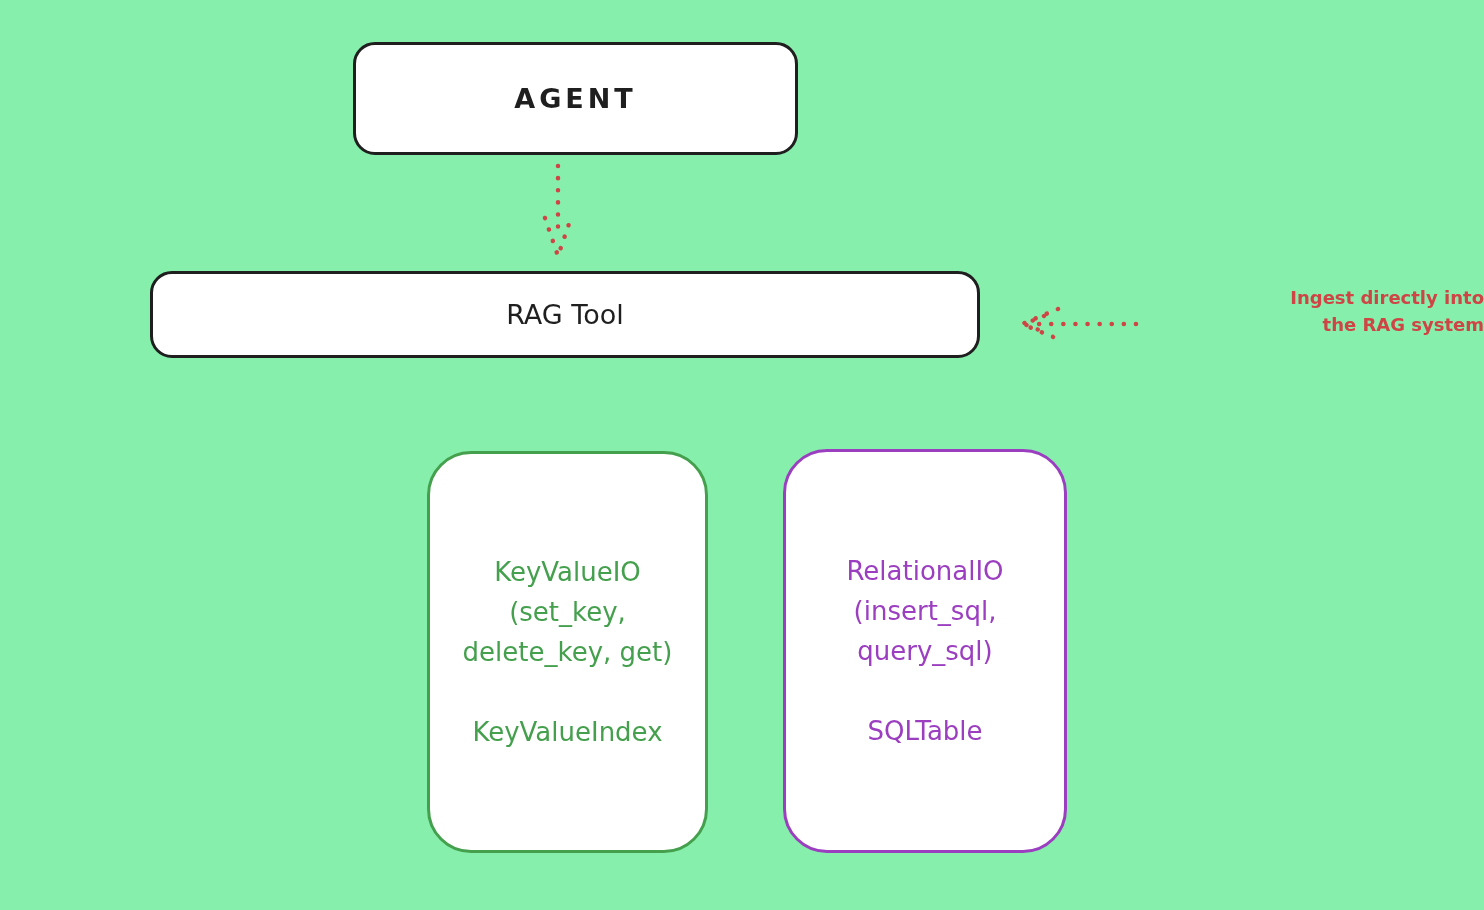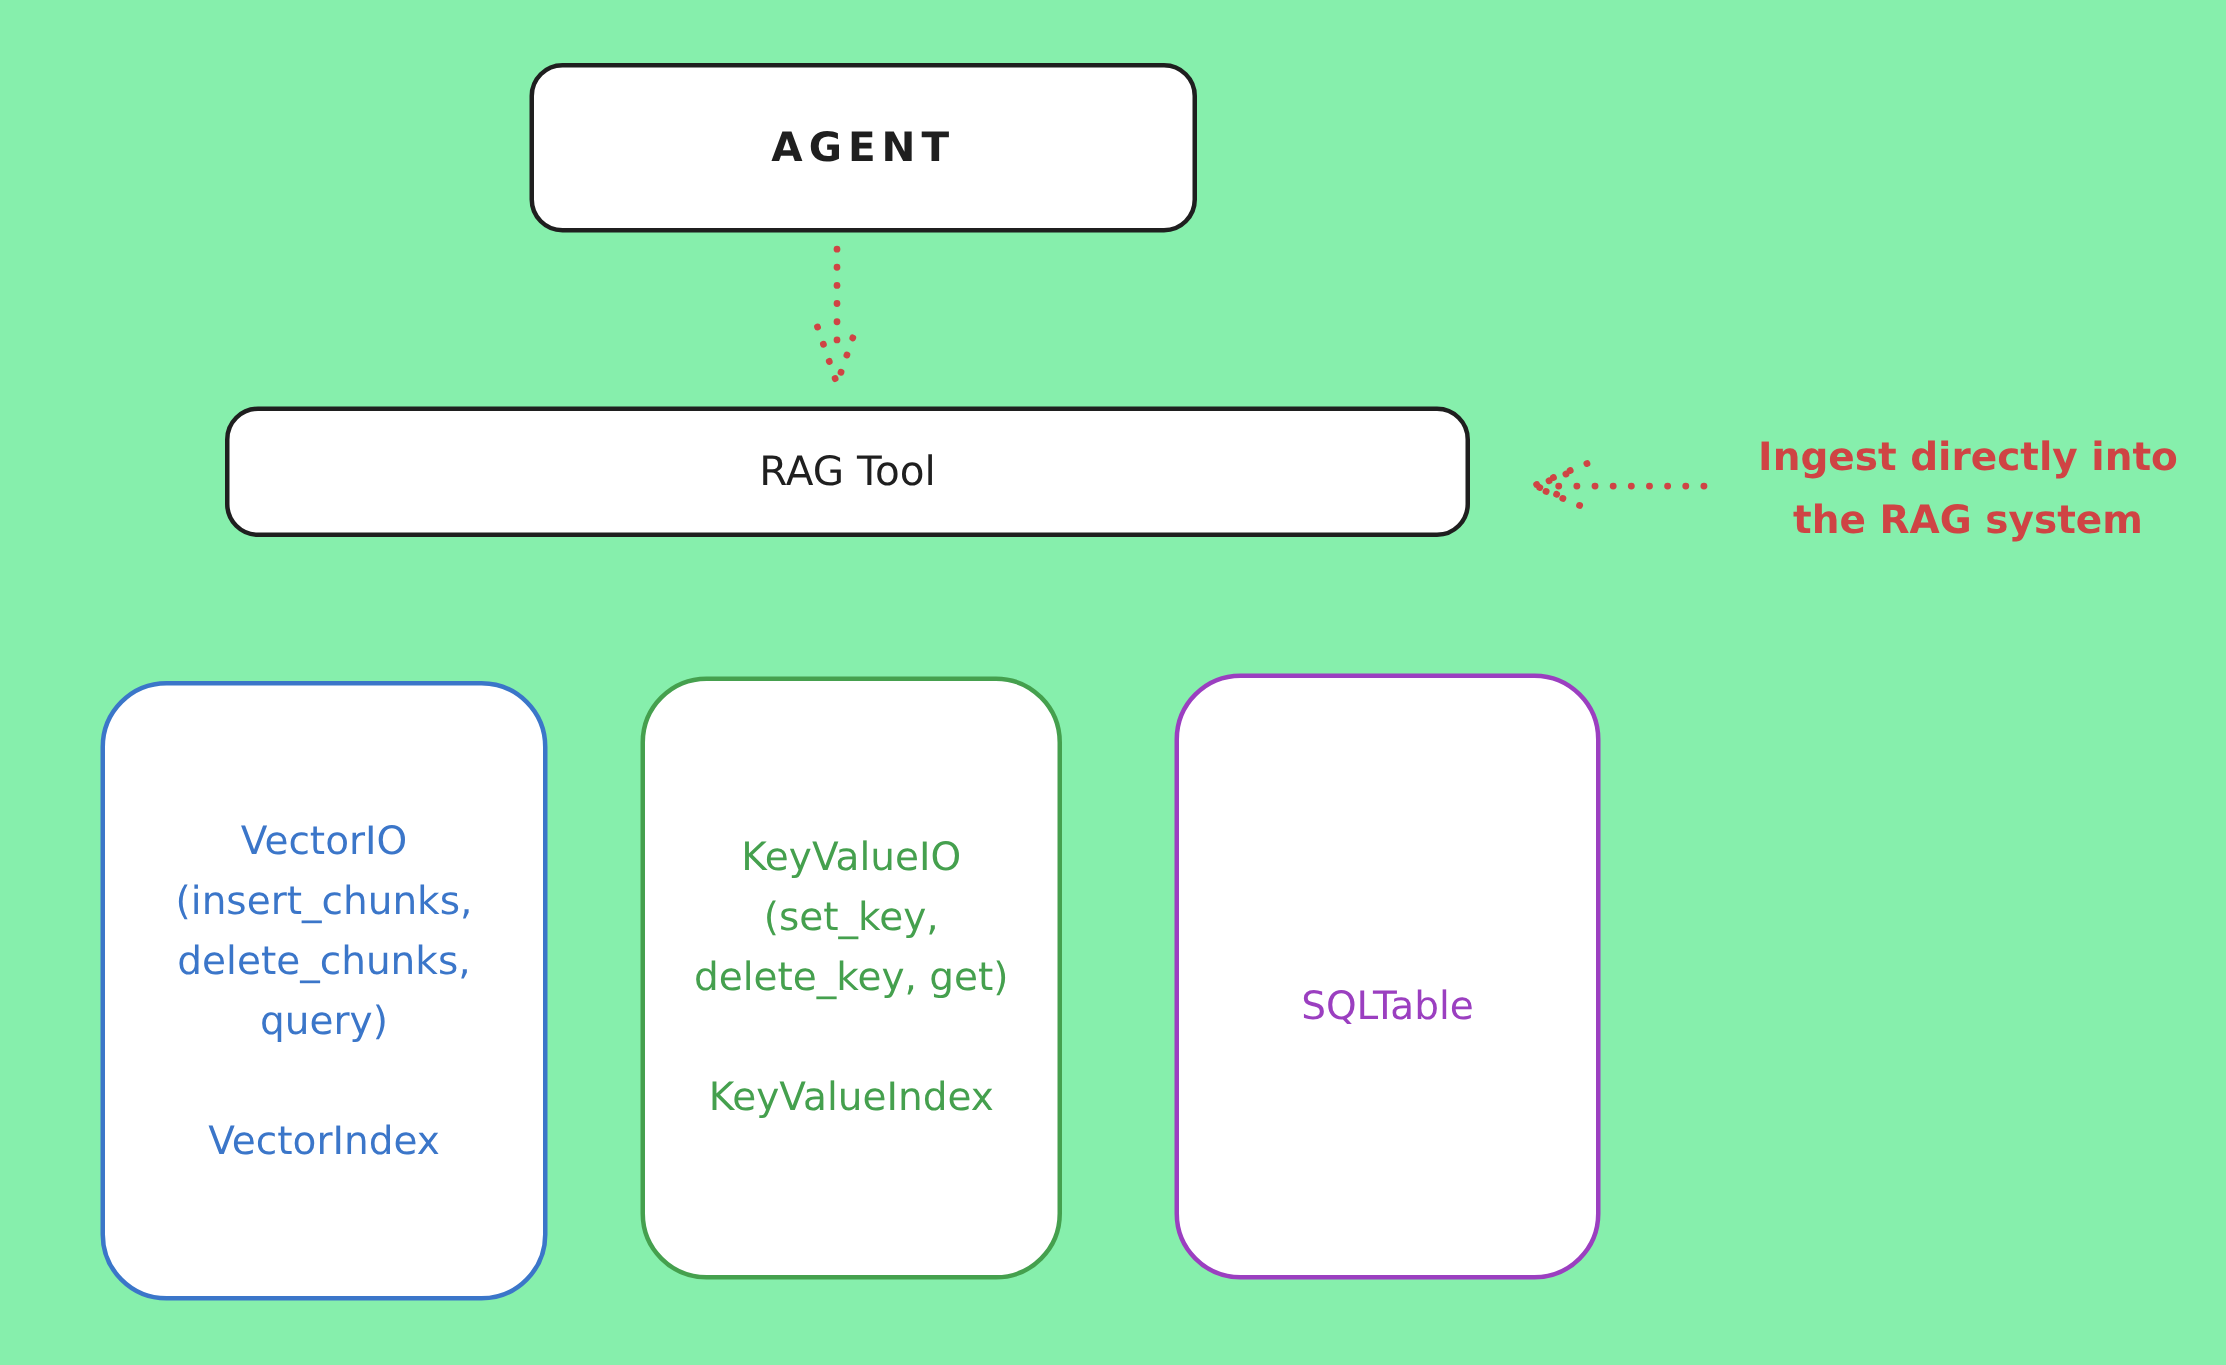--- a/index.html
+++ b/index.html
@@ -47,24 +47,24 @@
   .io-box .io-body { white-space: pre-line; }
   .io-box .io-index { margin-top: 40px; text-align: center; }
   .io-vector   { left: 67px;  top: 454px; width: 298px; height: 413px; }
   .io-keyvalue { left: 427px; top: 451px; width: 281px; height: 402px; }
   .io-relational { left: 783px; top: 449px; width: 284px; height: 404px; }
   .arrow { position: absolute; }
   .annotation {
     position: absolute;
     left: 1140px; top: 284px;
     width: 344px;
-    text-align: center;
-    font-size: 26px;
+    text-align: right;
+    font-size: 18px;
     font-weight: bold;
-    line-height: 42px;
+    line-height: 27px;
     white-space: pre-line;
   }
 </style>
 </head>
 <body>
 
 <div class="canvas">
 
   <div class="box black agent-box">
     <span>AGENT</span>
@@ -85,32 +85,28 @@
     <g stroke="#cf4444" stroke-width="4.5" stroke-linecap="round" stroke-dasharray="0.1 12" fill="none">
       <path d="M124 21 L16 21"></path>
       <path d="M46 6 L10 21 L46 36"></path>
       <path d="M32 13 L12 21 L32 29"></path>
     </g>
   </svg>
 
   <div class="annotation" style="color:#cf4444">Ingest directly into
 the RAG system</div>
 
-  <div class="box io-box io-vector" style="border-color:#3b76c9; color:#3b76c9">
-    <div class="io-body">VectorIO
-(insert_chunks,
-delete_chunks,
-query)</div>
-    <div class="io-index">VectorIndex</div>
-  </div>
 
   <div class="box io-box io-keyvalue" style="border-color:#45a04e; color:#45a04e">
     <div class="io-body">KeyValueIO
 (set_key,
 delete_key, get)</div>
     <div class="io-index">KeyValueIndex</div>
   </div>
 
   <div class="box io-box io-relational" style="border-color:#9b3fc0; color:#9b3fc0">
+    <div class="io-body">RelationalIO
+(insert_sql,
+query_sql)</div>
     <div class="io-index">SQLTable</div>
   </div>
 
 </div>
 
 </body></html>

